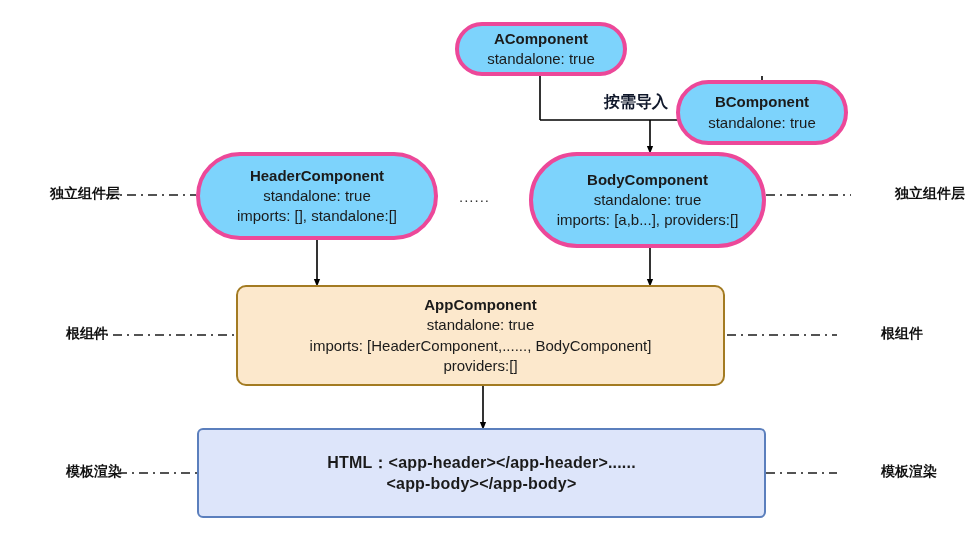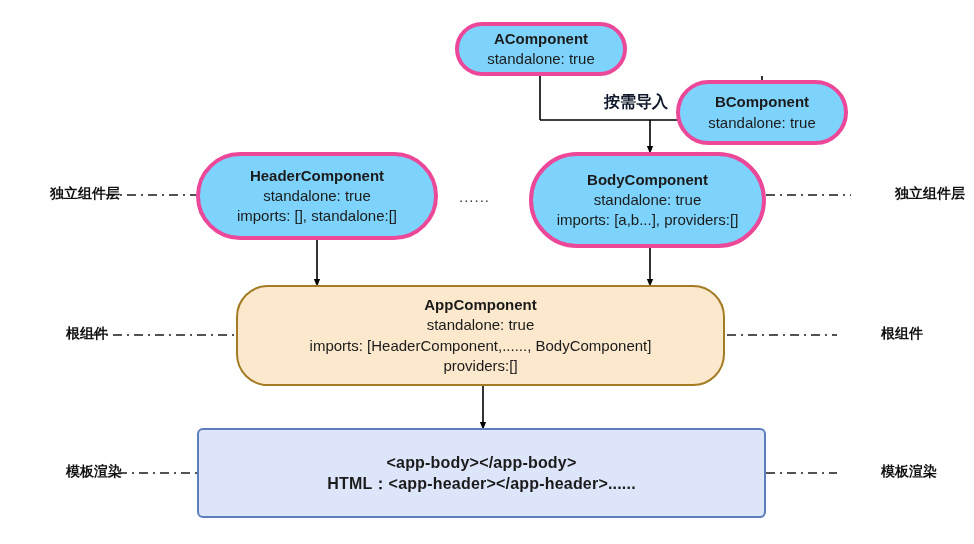--- a/index.html
+++ b/index.html
@@ -41,21 +41,21 @@
     color: #1b1b1b;
   }
   .pink {
     background: #7dd3fc;
     border: 4px solid #ec4899;
     border-radius: 999px;
   }
   .orange {
     background: #fce8cc;
     border: 2px solid #a37b22;
-    border-radius: 32px;
+    border-radius: 10px;
   }
   .blue {
     background: #dde5fa;
     border: 2px solid #5b7fbd;
     border-radius: 6px;
   }
   #node-a, #node-b {
     font-size: 15px;
   }
   #node-header, #node-body {
@@ -155,22 +155,22 @@
   </div>
 
   <div class="node orange" id="node-app" style="left:236px; top:285px; width:489px; height:101px;">
     <div class="title">AppComponent</div>
     <div class="line">standalone: true</div>
     <div class="line">imports: [HeaderComponent,......, BodyComponent]</div>
     <div class="line">providers:[]</div>
   </div>
 
   <div class="node blue" id="node-html" style="left:197px; top:428px; width:569px; height:90px;">
+    <div class="line">HTML：&lt;app-header&gt;&lt;/app-header&gt;......</div>
     <div class="line">&lt;app-body&gt;&lt;/app-body&gt;</div>
-    <div class="line">HTML：&lt;app-header&gt;&lt;/app-header&gt;......</div>
   </div>
 
   <div class="side-label" style="left:10px; top:185px;">独立组件层</div>
   <div class="side-label" style="left:855px; top:185px;">独立组件层</div>
 
   <div class="side-label" style="left:26px; top:325px;">根组件</div>
   <div class="side-label" style="left:841px; top:325px;">根组件</div>
 
   <div class="side-label" style="left:26px; top:463px;">模板渲染</div>
   <div class="side-label" style="left:841px; top:463px;">模板渲染</div>

